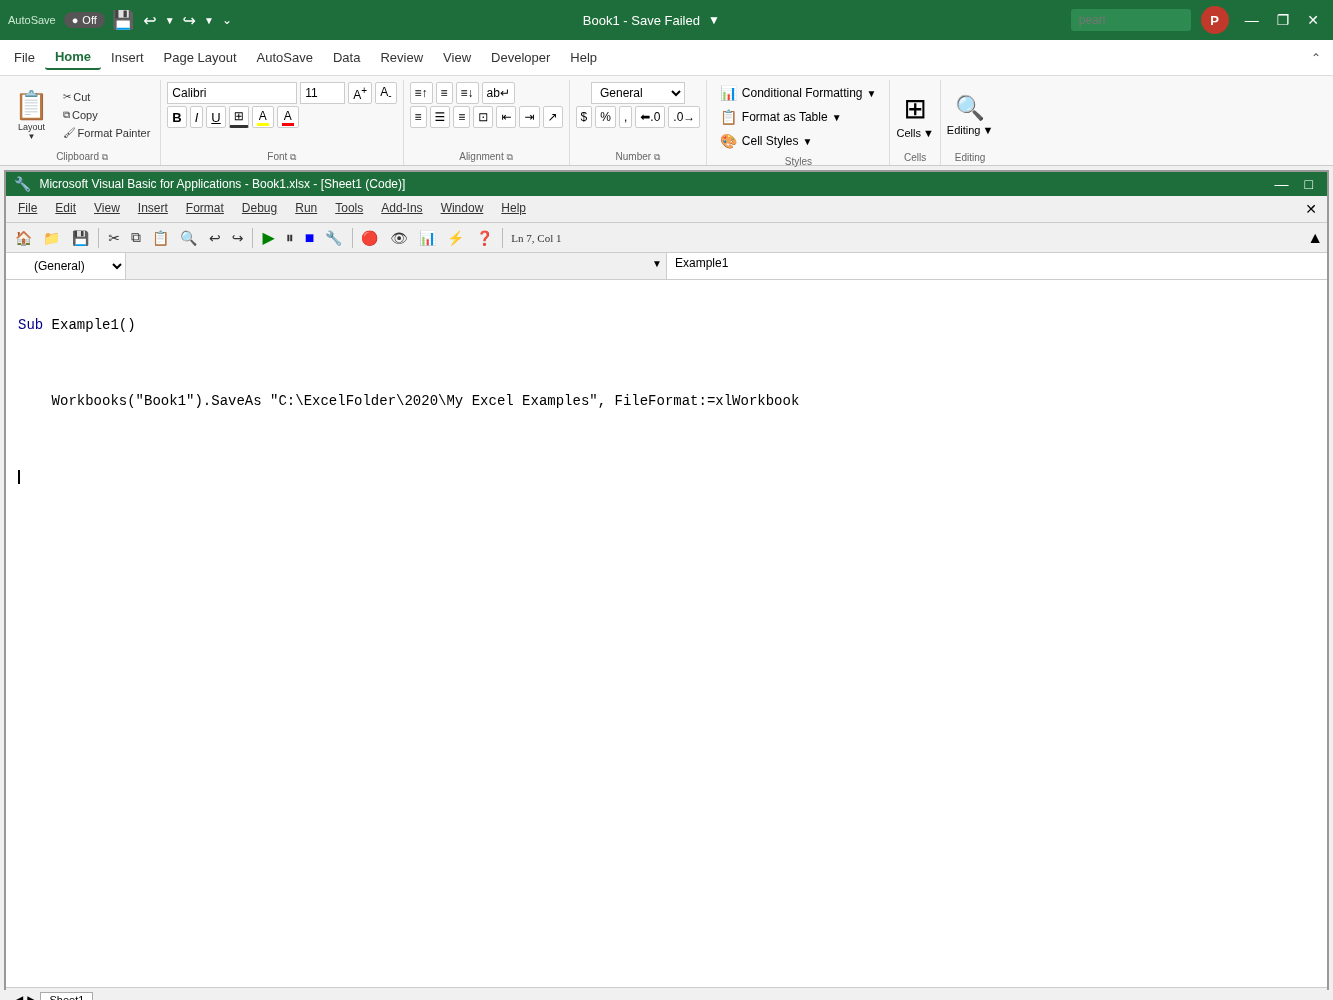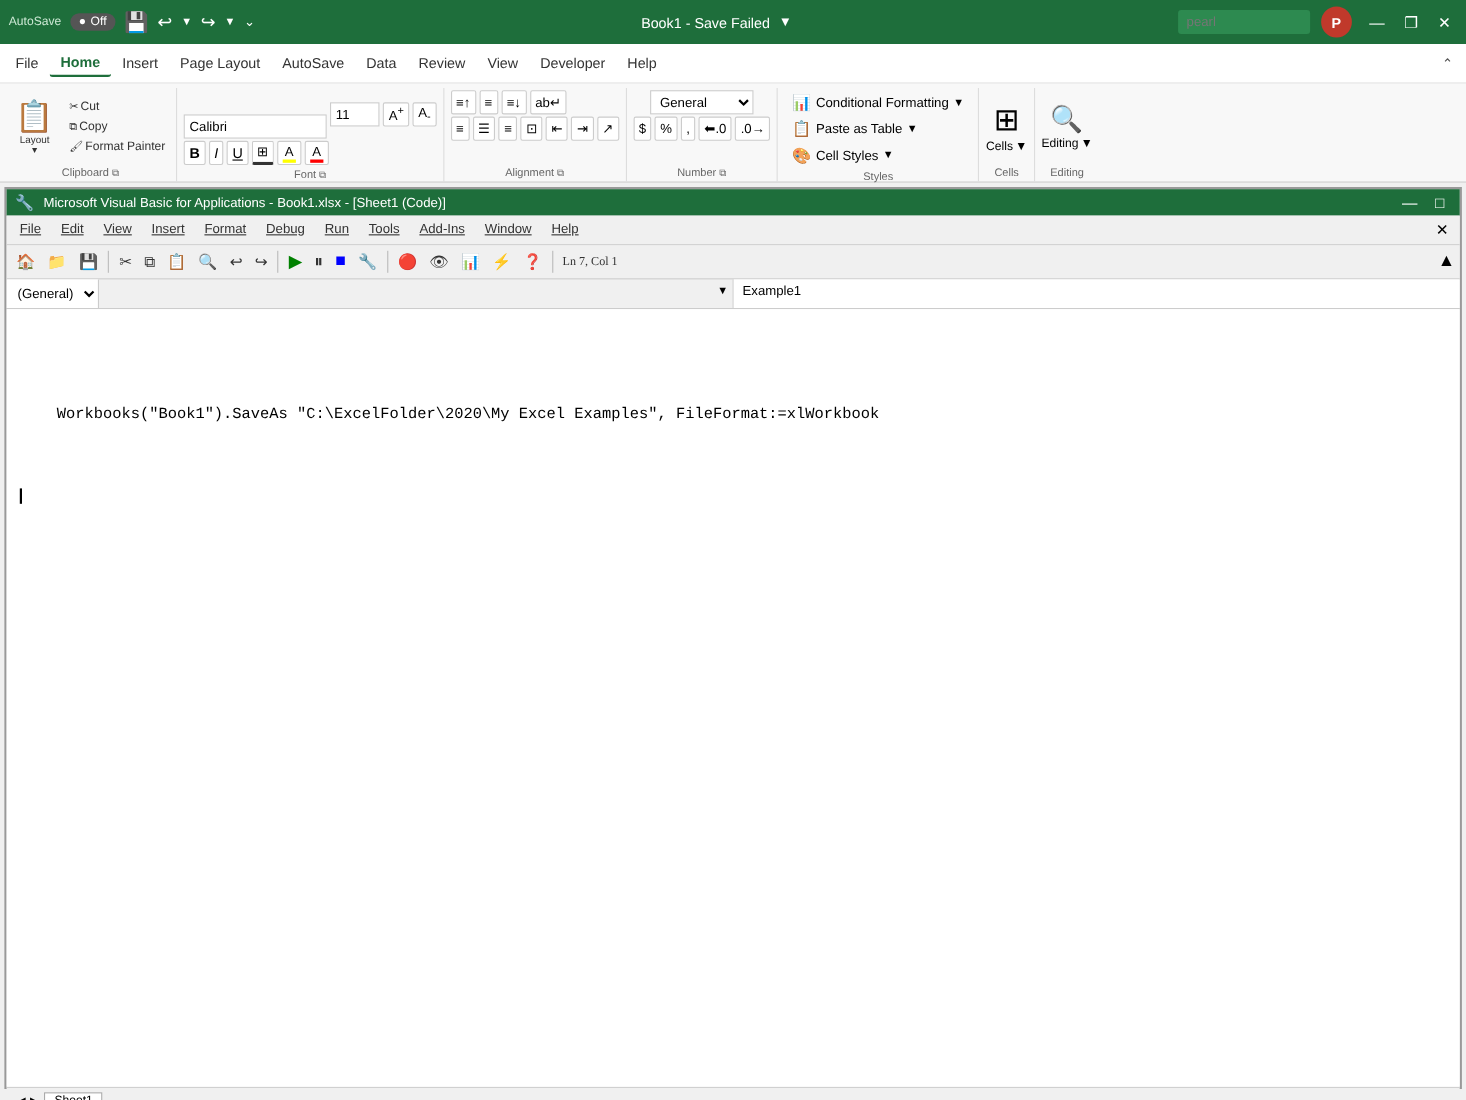--- a/index.html
+++ b/index.html
@@ -89,21 +89,21 @@
       padding: 2px 0; margin-top: 2px; border-top: none;
     }
     .ribbon-btn {
       display: flex; flex-direction: column; align-items: center;
       padding: 2px 4px; cursor: pointer; border-radius: 3px;
       min-width: 28px; font-size: 10px; color: #333;
     }
     .font-row { display: flex; align-items: center; gap: 3px; }
     .font-select {
       border: 1px solid #ccc; background: white; padding: 2px 4px;
-      font-size: 12px; height: 22px; width: 130px; margin-top: 22px;
+      font-size: 12px; height: 22px; width: 130px;
     }
     .size-select {
       border: 1px solid #ccc; background: white; padding: 2px 4px;
       font-size: 12px; height: 22px; width: 45px;
     }
     .small-btn {
       border: 1px solid #ccc; background: white; padding: 1px 4px;
       cursor: pointer; font-size: 12px; height: 22px;
       border-radius: 2px;
     }
@@ -179,21 +179,21 @@
     }
     .vba-selector-bar {
       display: flex;
       border-bottom: 1px solid #ccc;
     }
     .vba-selector {
       flex: 1;
       border: none;
       border-right: 1px solid #ccc;
       background: white;
-      padding: 3px 6px;
+      padding: 3px 24px;
       font-size: 12px;
       height: 26px;
     }
     .vba-selector-right {
       flex: 1;
       border: none;
       background: white;
       padding: 3px 8px;
       font-size: 12px;
       height: 26px;
@@ -374,21 +374,21 @@
 
   <div class="ribbon-group">
     <div class="ribbon-group-content" style="flex-direction:column; gap:2px; align-items:flex-start;">
       <div class="cond-fmt-btn">
         <span style="font-size:14px;">📊</span>
         <span style="font-size:12px;">Conditional Formatting</span>
         <span style="font-size:10px;">▼</span>
       </div>
       <div class="cond-fmt-btn">
         <span style="font-size:14px;">📋</span>
-        <span style="font-size:12px;">Paste as Table</span>
+        <span style="font-size:12px;">Format as Table</span>
         <span style="font-size:10px;">▼</span>
       </div>
       <div class="cond-fmt-btn">
         <span style="font-size:14px;">🎨</span>
         <span style="font-size:12px;">Cell Styles</span>
         <span style="font-size:10px;">▼</span>
       </div>
     </div>
     <div class="ribbon-group-label">Styles</div>
   </div>
@@ -481,20 +481,21 @@
         </select>
         <span style="position:absolute; right:4px; top:5px; font-size:10px; pointer-events:none;">▼</span>
       </div>
       <div style="position:relative; flex:1;">
         <div class="vba-selector-right">Example1</div>
       </div>
     </div>
 
     <div class="vba-code-area">
       <div class="code-line">&nbsp;</div>
+      <div class="code-line"><span class="kw">Sub</span><span> Example1()</span></div>
       <div class="code-line">&nbsp;</div>
       <div class="code-line">&nbsp;</div>
       <div class="code-line">    Workbooks("Book1").SaveAs "C:\ExcelFolder\2020\My Excel Examples", FileFormat:=xlWorkbook</div>
       <div class="code-line">&nbsp;</div>
       <div class="code-line">&nbsp;</div>
       <div class="code-line"><span class="code-cursor"></span></div>
       <div class="code-line">&nbsp;</div>
     </div>
   </div>
 

